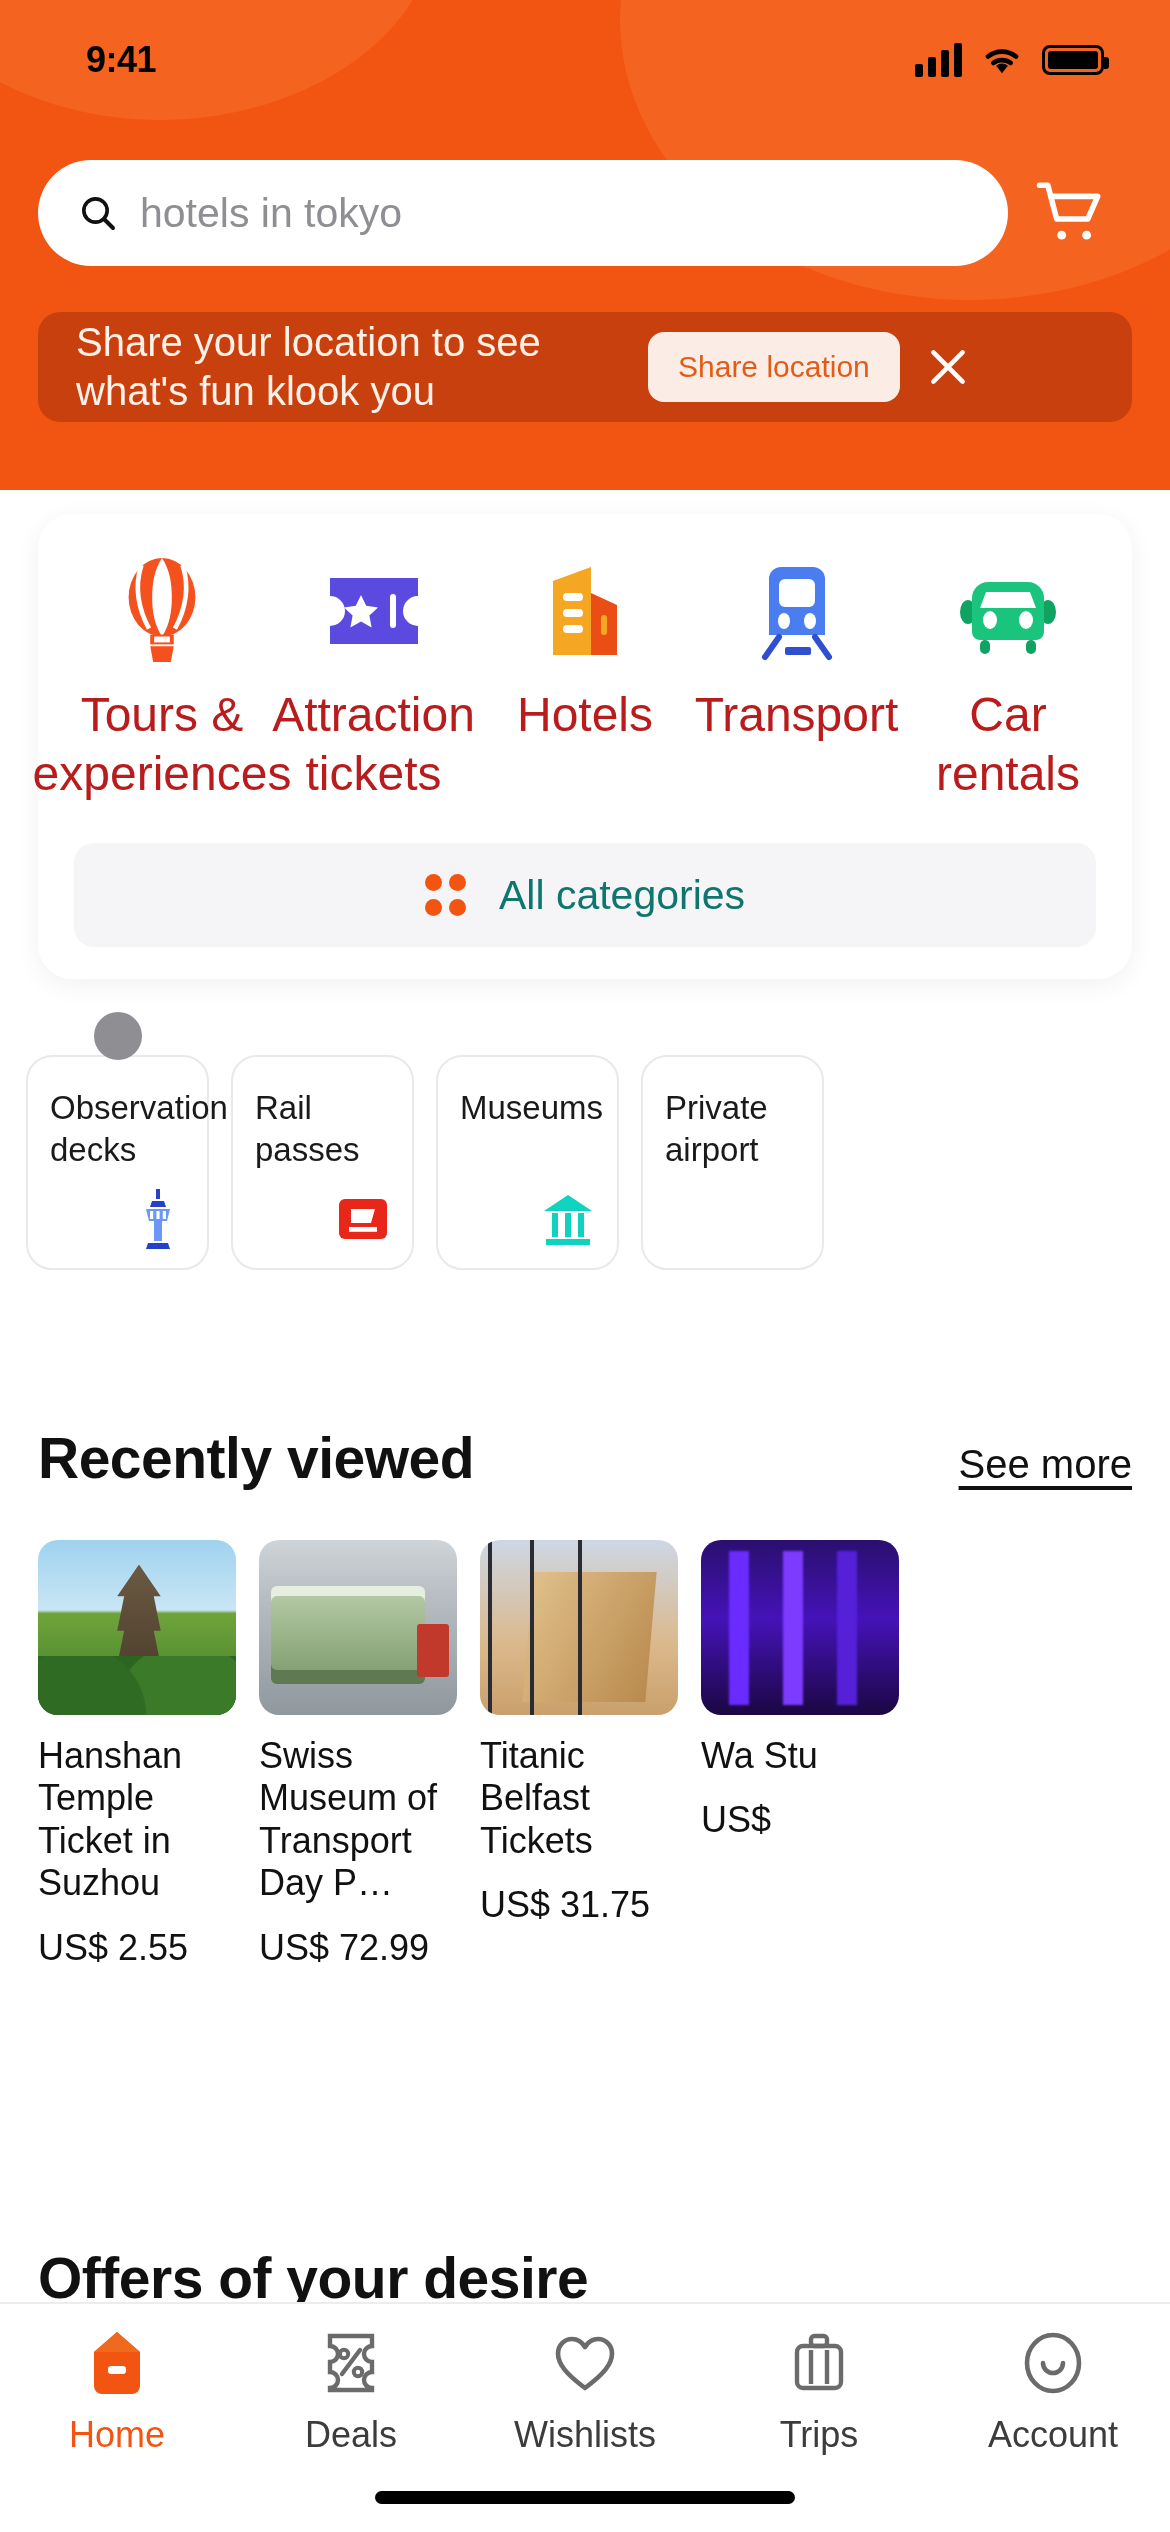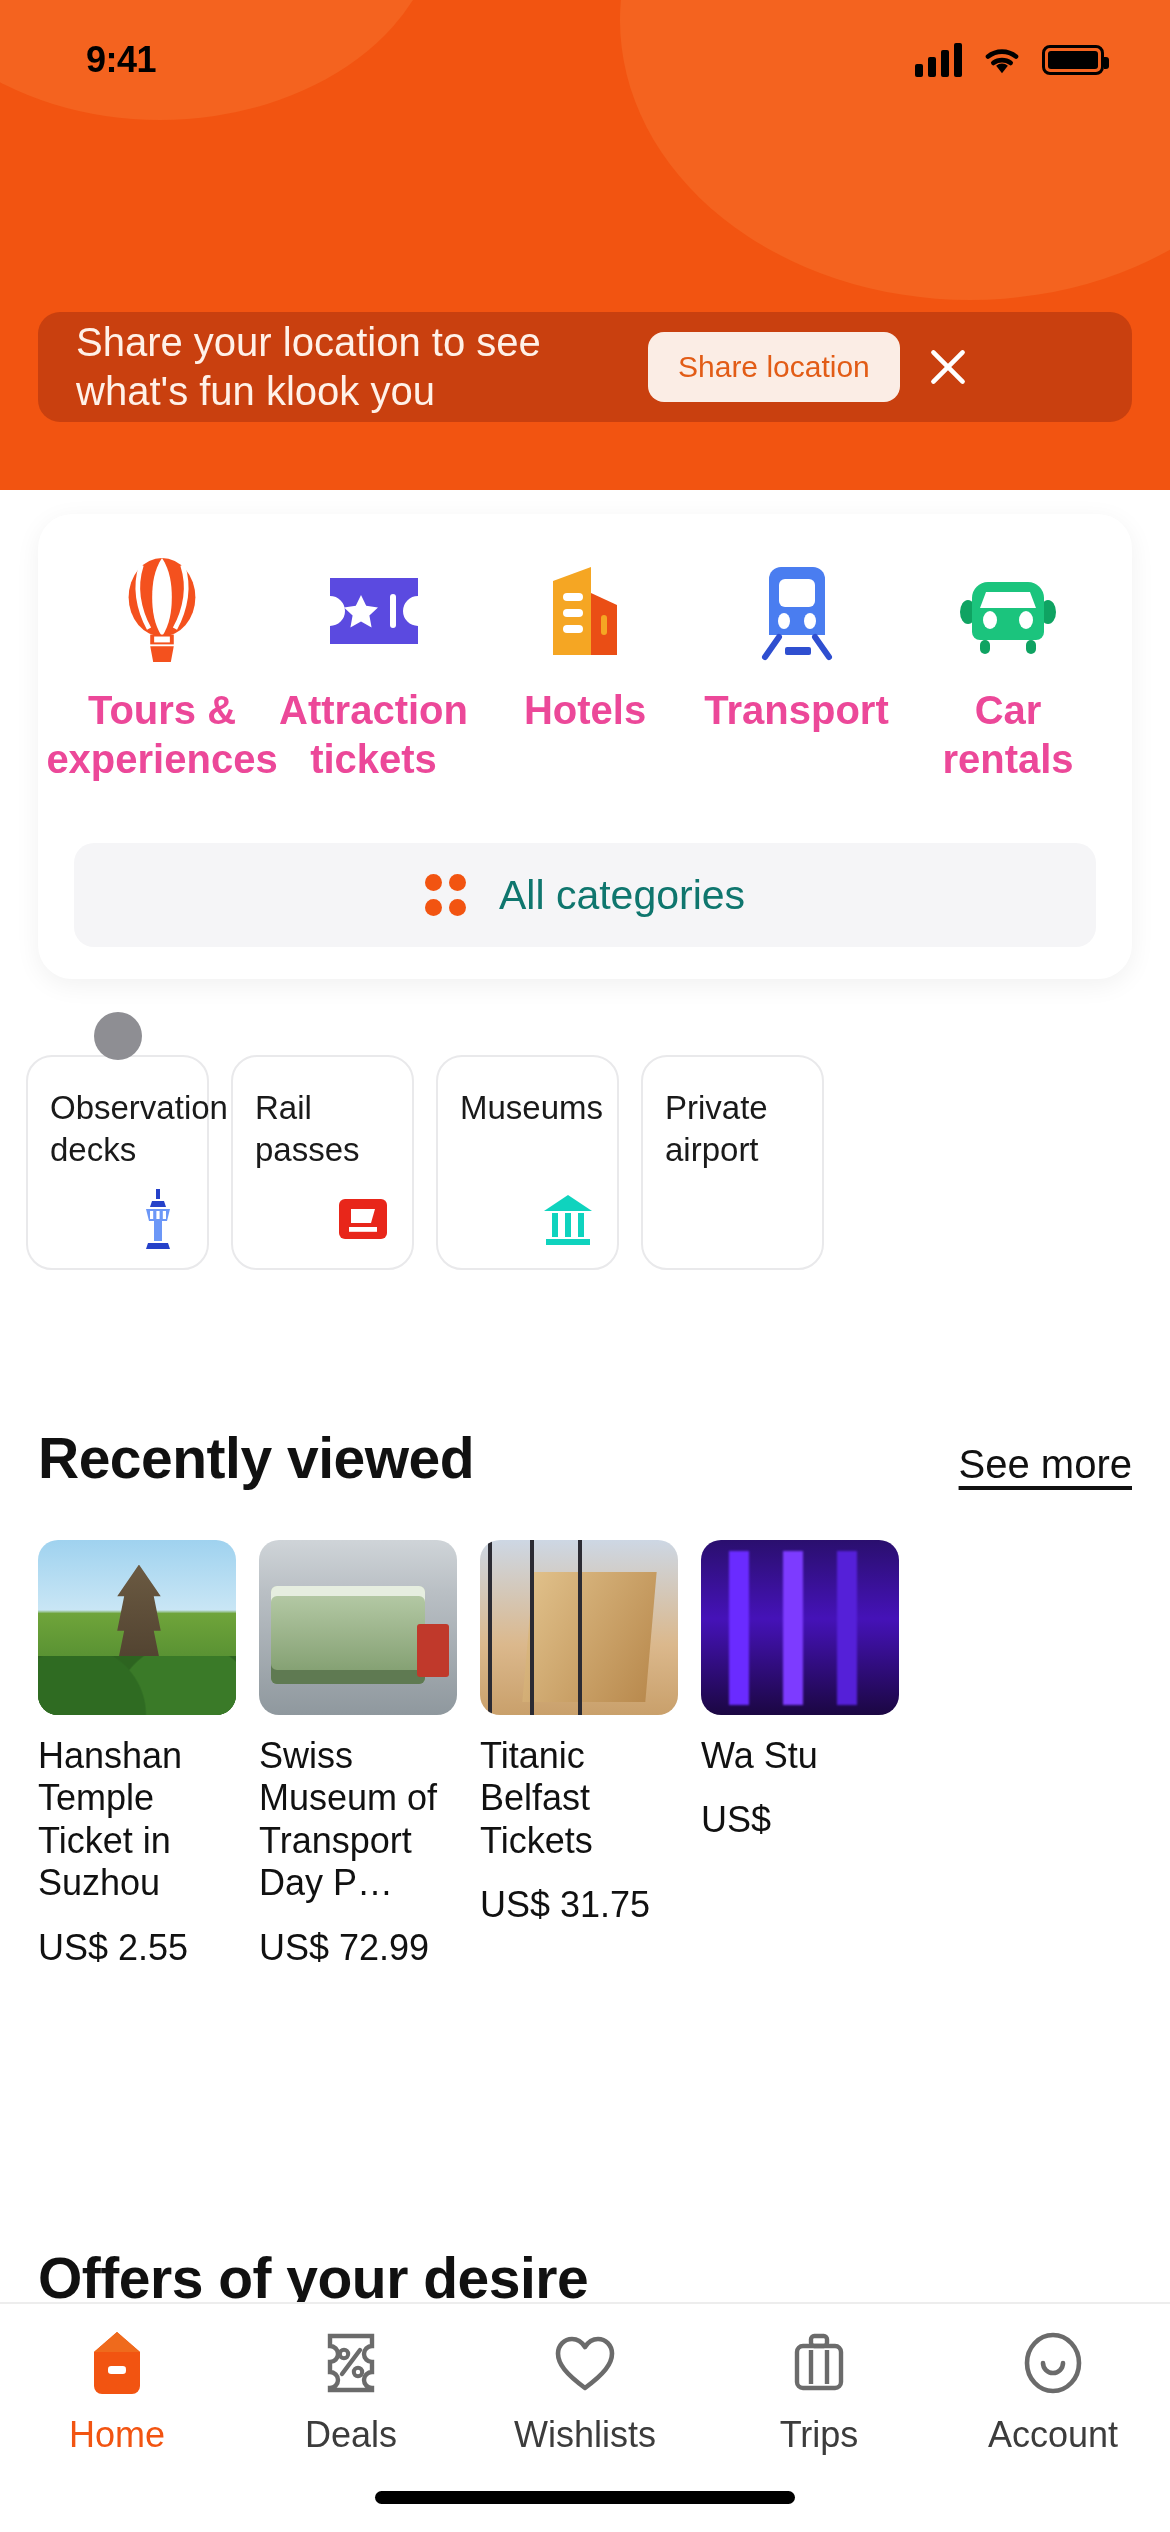--- a/index.html
+++ b/index.html
@@ -104,21 +104,21 @@
   }
   .catrow {
     display:flex; align-items:flex-start; justify-content:space-between;
     padding:44px 26px 0 26px;
   }
   .cat {
     width:196px; display:flex; flex-direction:column; align-items:center; gap:22px;
   }
   .cat .ic { height:106px; display:flex; align-items:center; justify-content:center; }
   .cat .lb {
-    font-size:40px; line-height:1.22; color:#ec4899; text-align:center; font-weight:700;
+    font-size:48px; line-height:1.22; color:#b91c1c; text-align:center; font-weight:400;
   }
   .allcats {
     position:absolute; left:36px; bottom:32px; width:1022px; height:104px;
     background:#F5F5F7; border-radius:20px;
     display:flex; align-items:center; justify-content:center; gap:32px;
   }
   .allcats .grid4 { width:42px; height:42px; display:grid; grid-template-columns:1fr 1fr; gap:7px; }
   .allcats .grid4 span { display:block; width:17px; height:17px; border-radius:50%; background:#F25411; }
   .allcats .lb { font-size:41px; color:#0f766e; font-weight:500; }
 
@@ -255,20 +255,36 @@
         <path d="M12 16.2l3.2-4.1a5 5 0 0 0-6.4 0L12 16.2z" fill="#000"></path>
         <path d="M4.4 7.1a12 12 0 0 1 15.2 0" stroke="#000" stroke-width="2.6" fill="none" stroke-linecap="round"></path>
         <path d="M7.3 10.6a8 8 0 0 1 9.4 0" stroke="#000" stroke-width="2.6" fill="none" stroke-linecap="round"></path>
       </svg>
       <div class="batt">
           <i></i>
         </div>
     </div>
   </div>
 
+  <div class="searchrow">
+    <div class="searchbox">
+      <svg class="search-ic" viewBox="0 0 24 24">
+        <circle cx="10.5" cy="10.5" r="7" stroke="#111" stroke-width="2.2" fill="none"></circle>
+        <line x1="15.6" y1="15.6" x2="21" y2="21" stroke="#111" stroke-width="2.4" stroke-linecap="round"></line>
+      </svg>
+      <span class="search-ph">hotels in tokyo</span>
+    </div>
+    <div class="cart-btn">
+      <svg width="72" height="68" viewBox="0 0 26 24">
+        <path d="M2 2h3l3.2 12.2h11.2L23 6H7" stroke="#fff" stroke-width="2" fill="none" stroke-linecap="round" stroke-linejoin="round"></path>
+        <circle cx="10" cy="20" r="1.6" fill="#fff"></circle>
+        <circle cx="19" cy="20" r="1.6" fill="#fff"></circle>
+      </svg>
+    </div>
+  </div>
 
   <div class="locbanner">
     <div class="loc-text">Share your location to see what's fun klook you</div>
     <div class="loc-btn">Share location</div>
     <div class="loc-close">
       <svg width="50" height="50" viewBox="0 0 24 24">
         <line x1="5" y1="5" x2="19" y2="19" stroke="#fff" stroke-width="2.2" stroke-linecap="round"></line>
         <line x1="19" y1="5" x2="5" y2="19" stroke="#fff" stroke-width="2.2" stroke-linecap="round"></line>
       </svg>
     </div>

